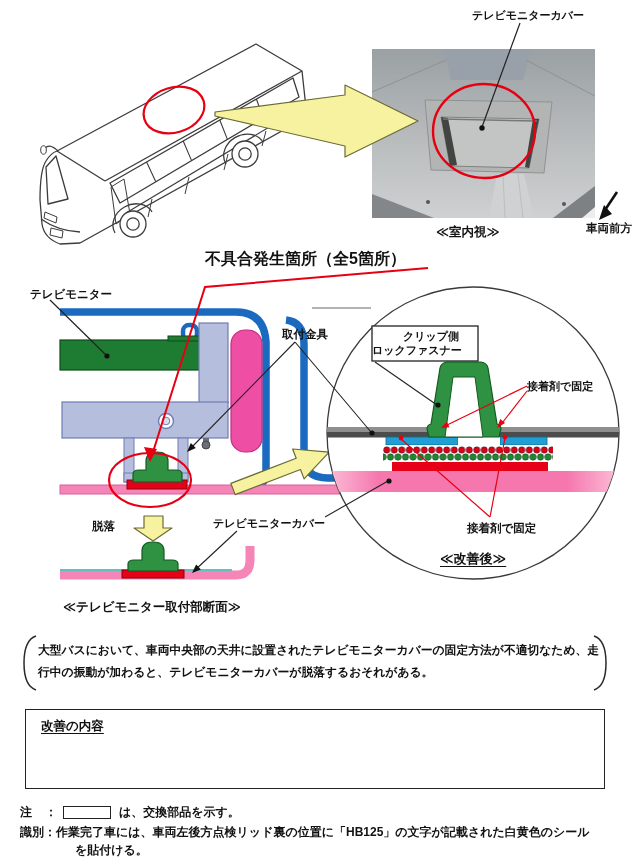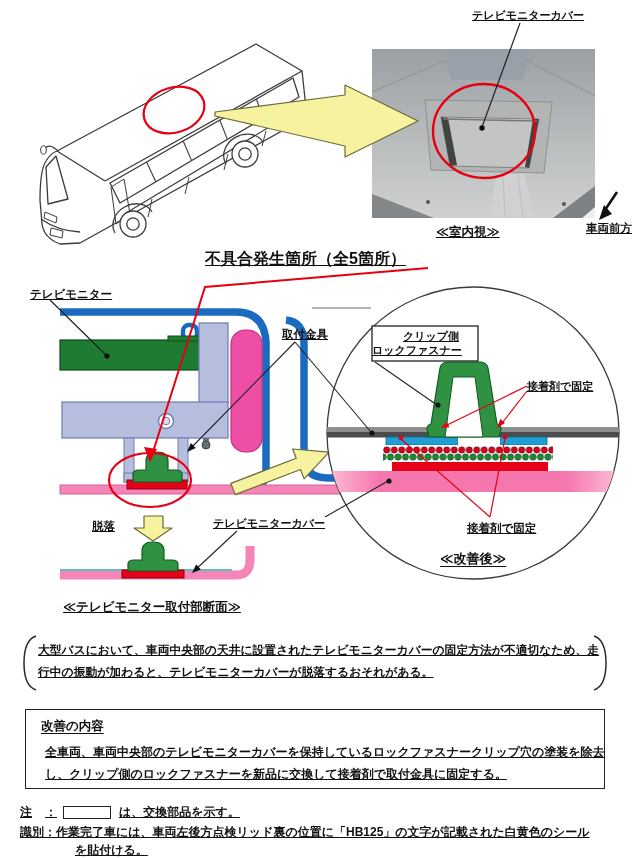--- a/index.html
+++ b/index.html
@@ -1,19 +1,19 @@
 <!DOCTYPE html>
 <html><head>
 <meta charset="utf-8">
 <style>
   html,body{margin:0;padding:0;background:#fff;}
   .page{position:relative;width:633px;height:858px;background:#fff;overflow:hidden;
         font-family:"Liberation Sans","DejaVu Sans",sans-serif;color:#111;}
   .art{position:absolute;left:0;top:0;z-index:1;}
-  .txt{position:absolute;z-index:2;white-space:nowrap;color:#111;text-decoration:underline;}
+  .txt{position:absolute;z-index:2;white-space:nowrap;color:#111;}
   .b700{font-weight:700;}
   .b600{font-weight:600;}
   .center{text-align:center;}
   .u{text-decoration:underline;text-underline-offset:3px;}
   .impr-box{position:absolute;left:25px;top:709px;width:578px;height:78px;
             border:1.6px solid #222;z-index:2;background:transparent;}
   .note-row{display:flex;align-items:center;}
   .swatch{display:inline-block;width:46px;height:11px;border:1.4px solid #222;
           background:#fff;margin:0 8px 0 6px;}
 </style>
@@ -196,22 +196,20 @@
 <div class="txt b700 center" style="left:372px;top:343px;width:86px;font-size:11px;">ロックファスナー</div>
 <div class="txt b700" style="left:527px;top:379px;font-size:11px;">接着剤で固定</div>
 <div class="txt b700" style="left:467px;top:521px;font-size:11.5px;">接着剤で固定</div>
 <div class="txt b700 u" style="left:440px;top:550px;font-size:13px;">≪改善後≫</div>
 
 <div class="txt b600" style="left:38px;top:643px;font-size:11.8px;">大型バスにおいて、車両中央部の天井に設置されたテレビモニターカバーの固定方法が不適切なため、走</div>
 <div class="txt b600" style="left:38px;top:665px;font-size:11.8px;">行中の振動が加わると、テレビモニターカバーが脱落するおそれがある。</div>
 
 <div class="impr-box">
   <div class="txt b700 u" style="left:15px;top:8px;font-size:12.5px;">改善の内容</div>
-  <div class="txt b600" style="left:19px;top:34px;font-size:12px;">全車両、車両中央部のテレビモニターカバーを保持しているロックファスナークリップ穴の塗装を除去</div>
-  <div class="txt b600" style="left:19px;top:56px;font-size:12px;">し、クリップ側のロックファスナーを新品に交換して接着剤で取付金具に固定する。</div>
 </div>
 
 <div class="txt note-row" style="left:20px;top:804px;font-size:12px;">
   <span class="b700">注</span>
   <span class="b700" style="margin-left:13px;">：</span>
   <span class="swatch"></span>
   <span class="b600">は、交換部品を示す。</span>
 </div>
 <div class="txt" style="left:20px;top:824px;font-size:12px;">
   <span class="b700">識別：</span><span class="b600">作業完了車には、車両左後方点検リッド裏の位置に「HB125」の文字が記載された白黄色のシール</span>

